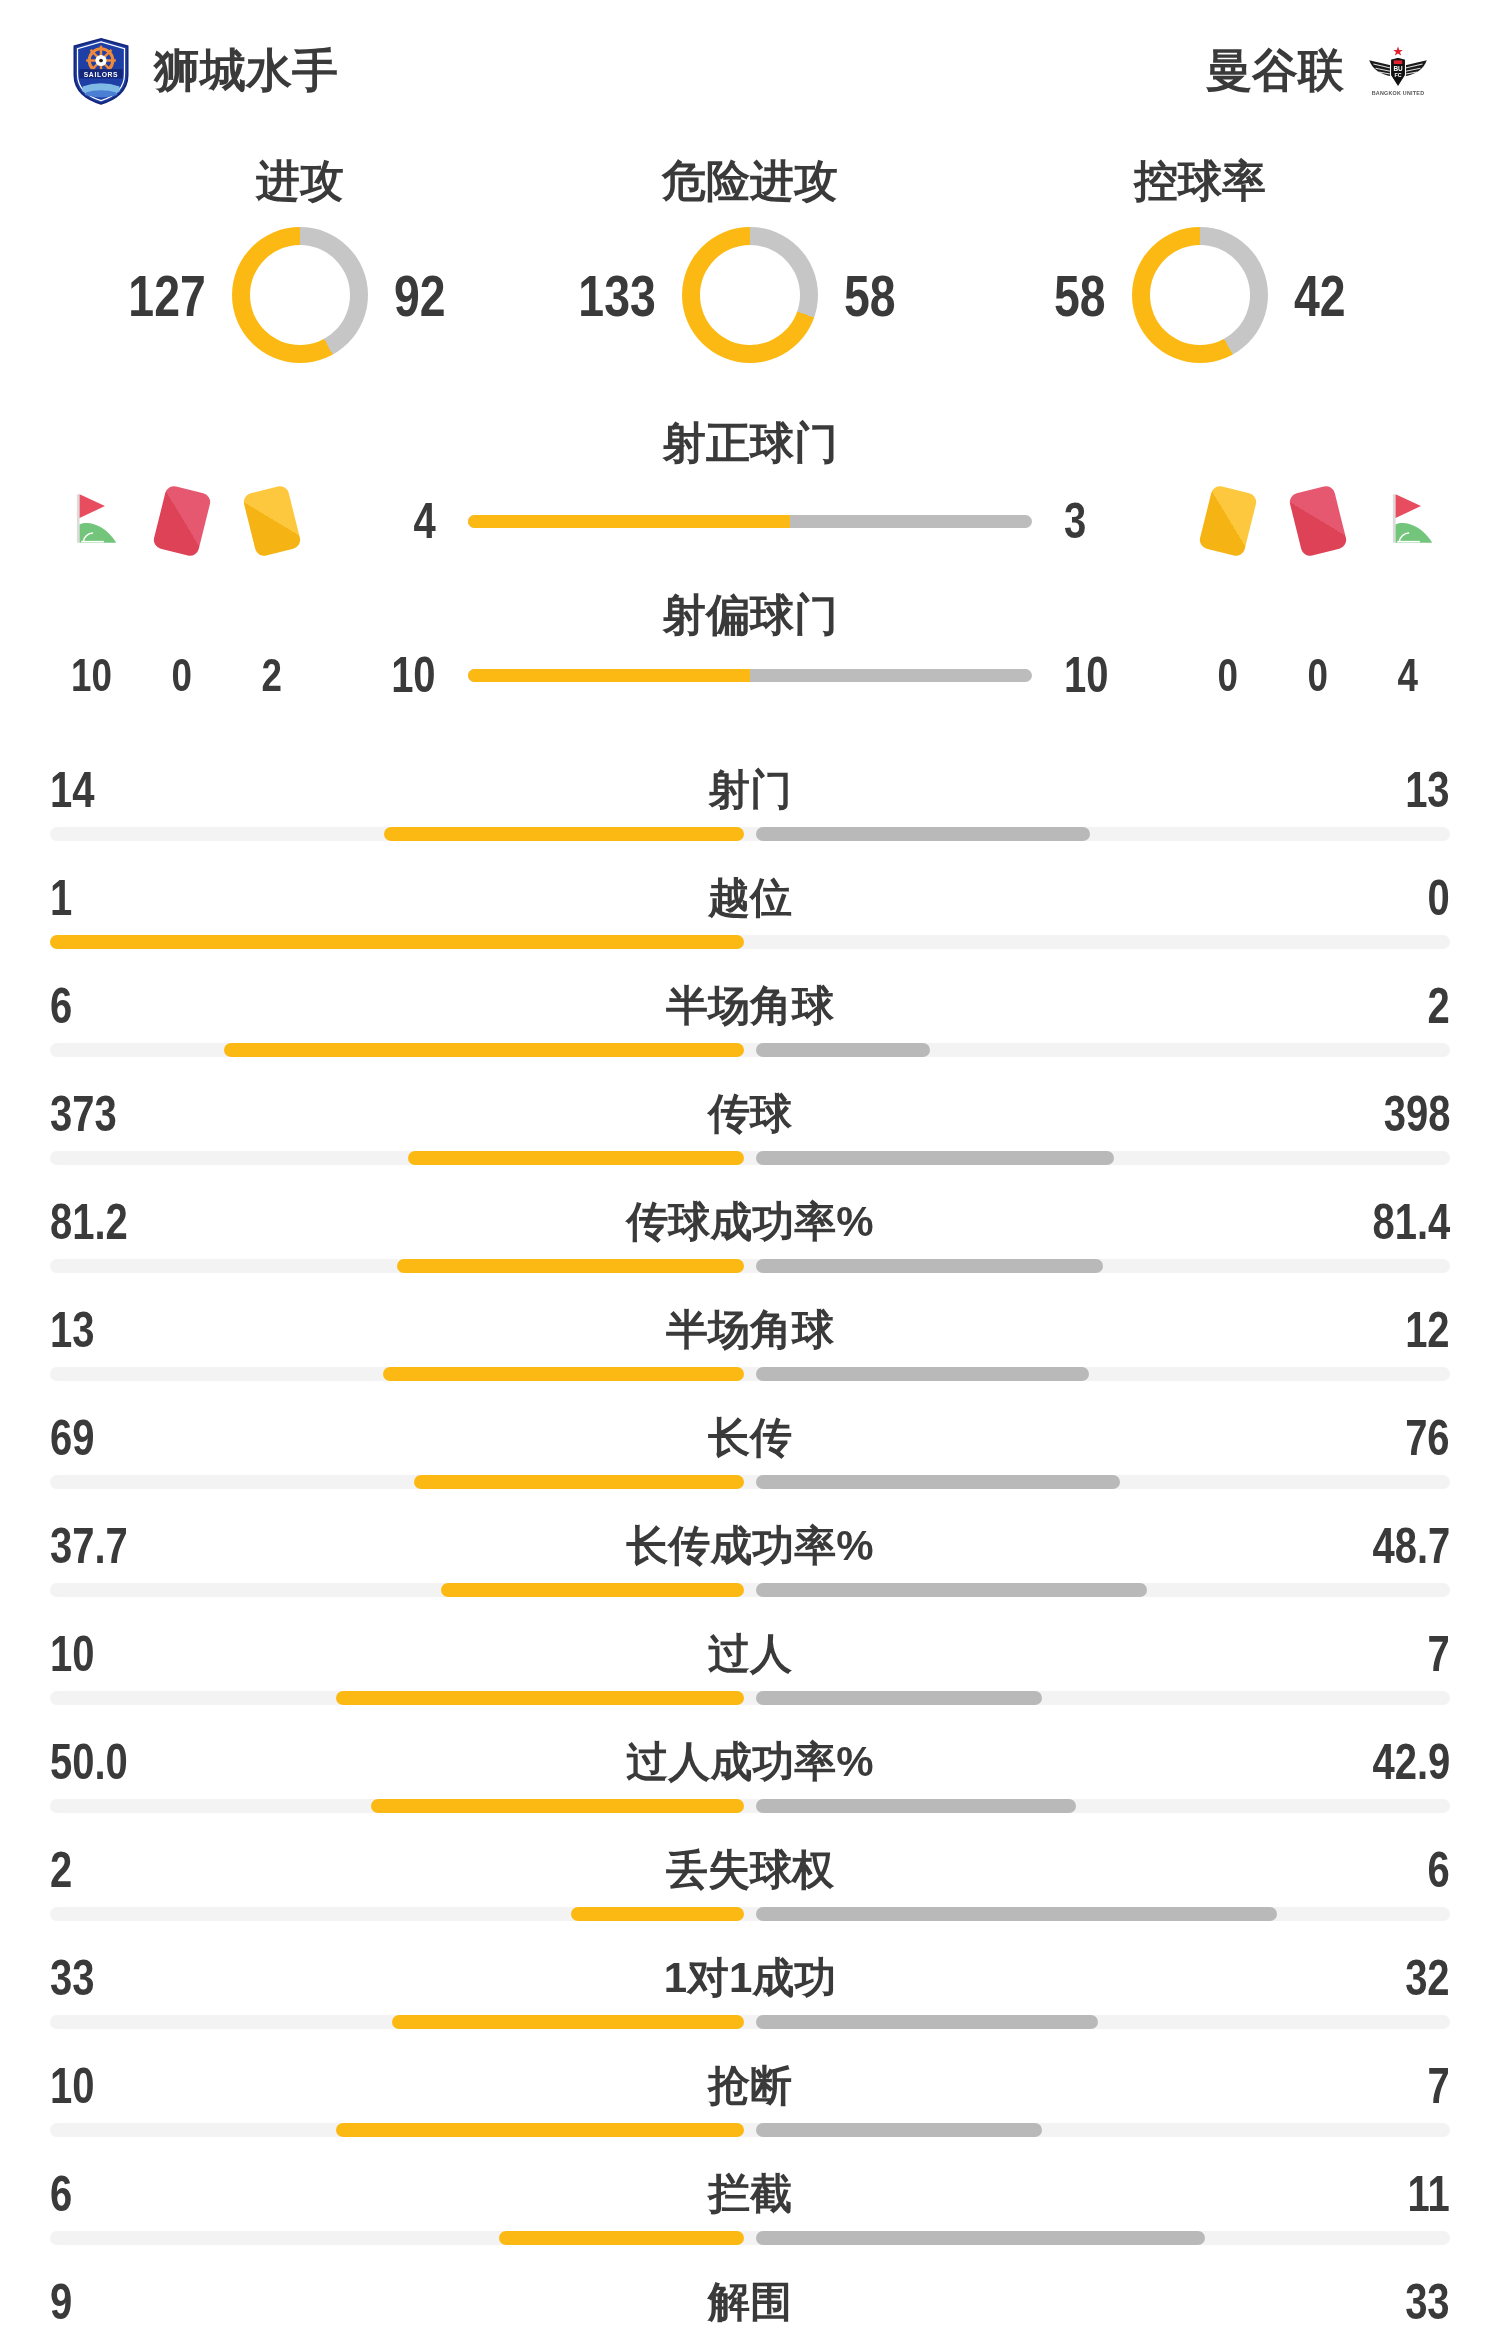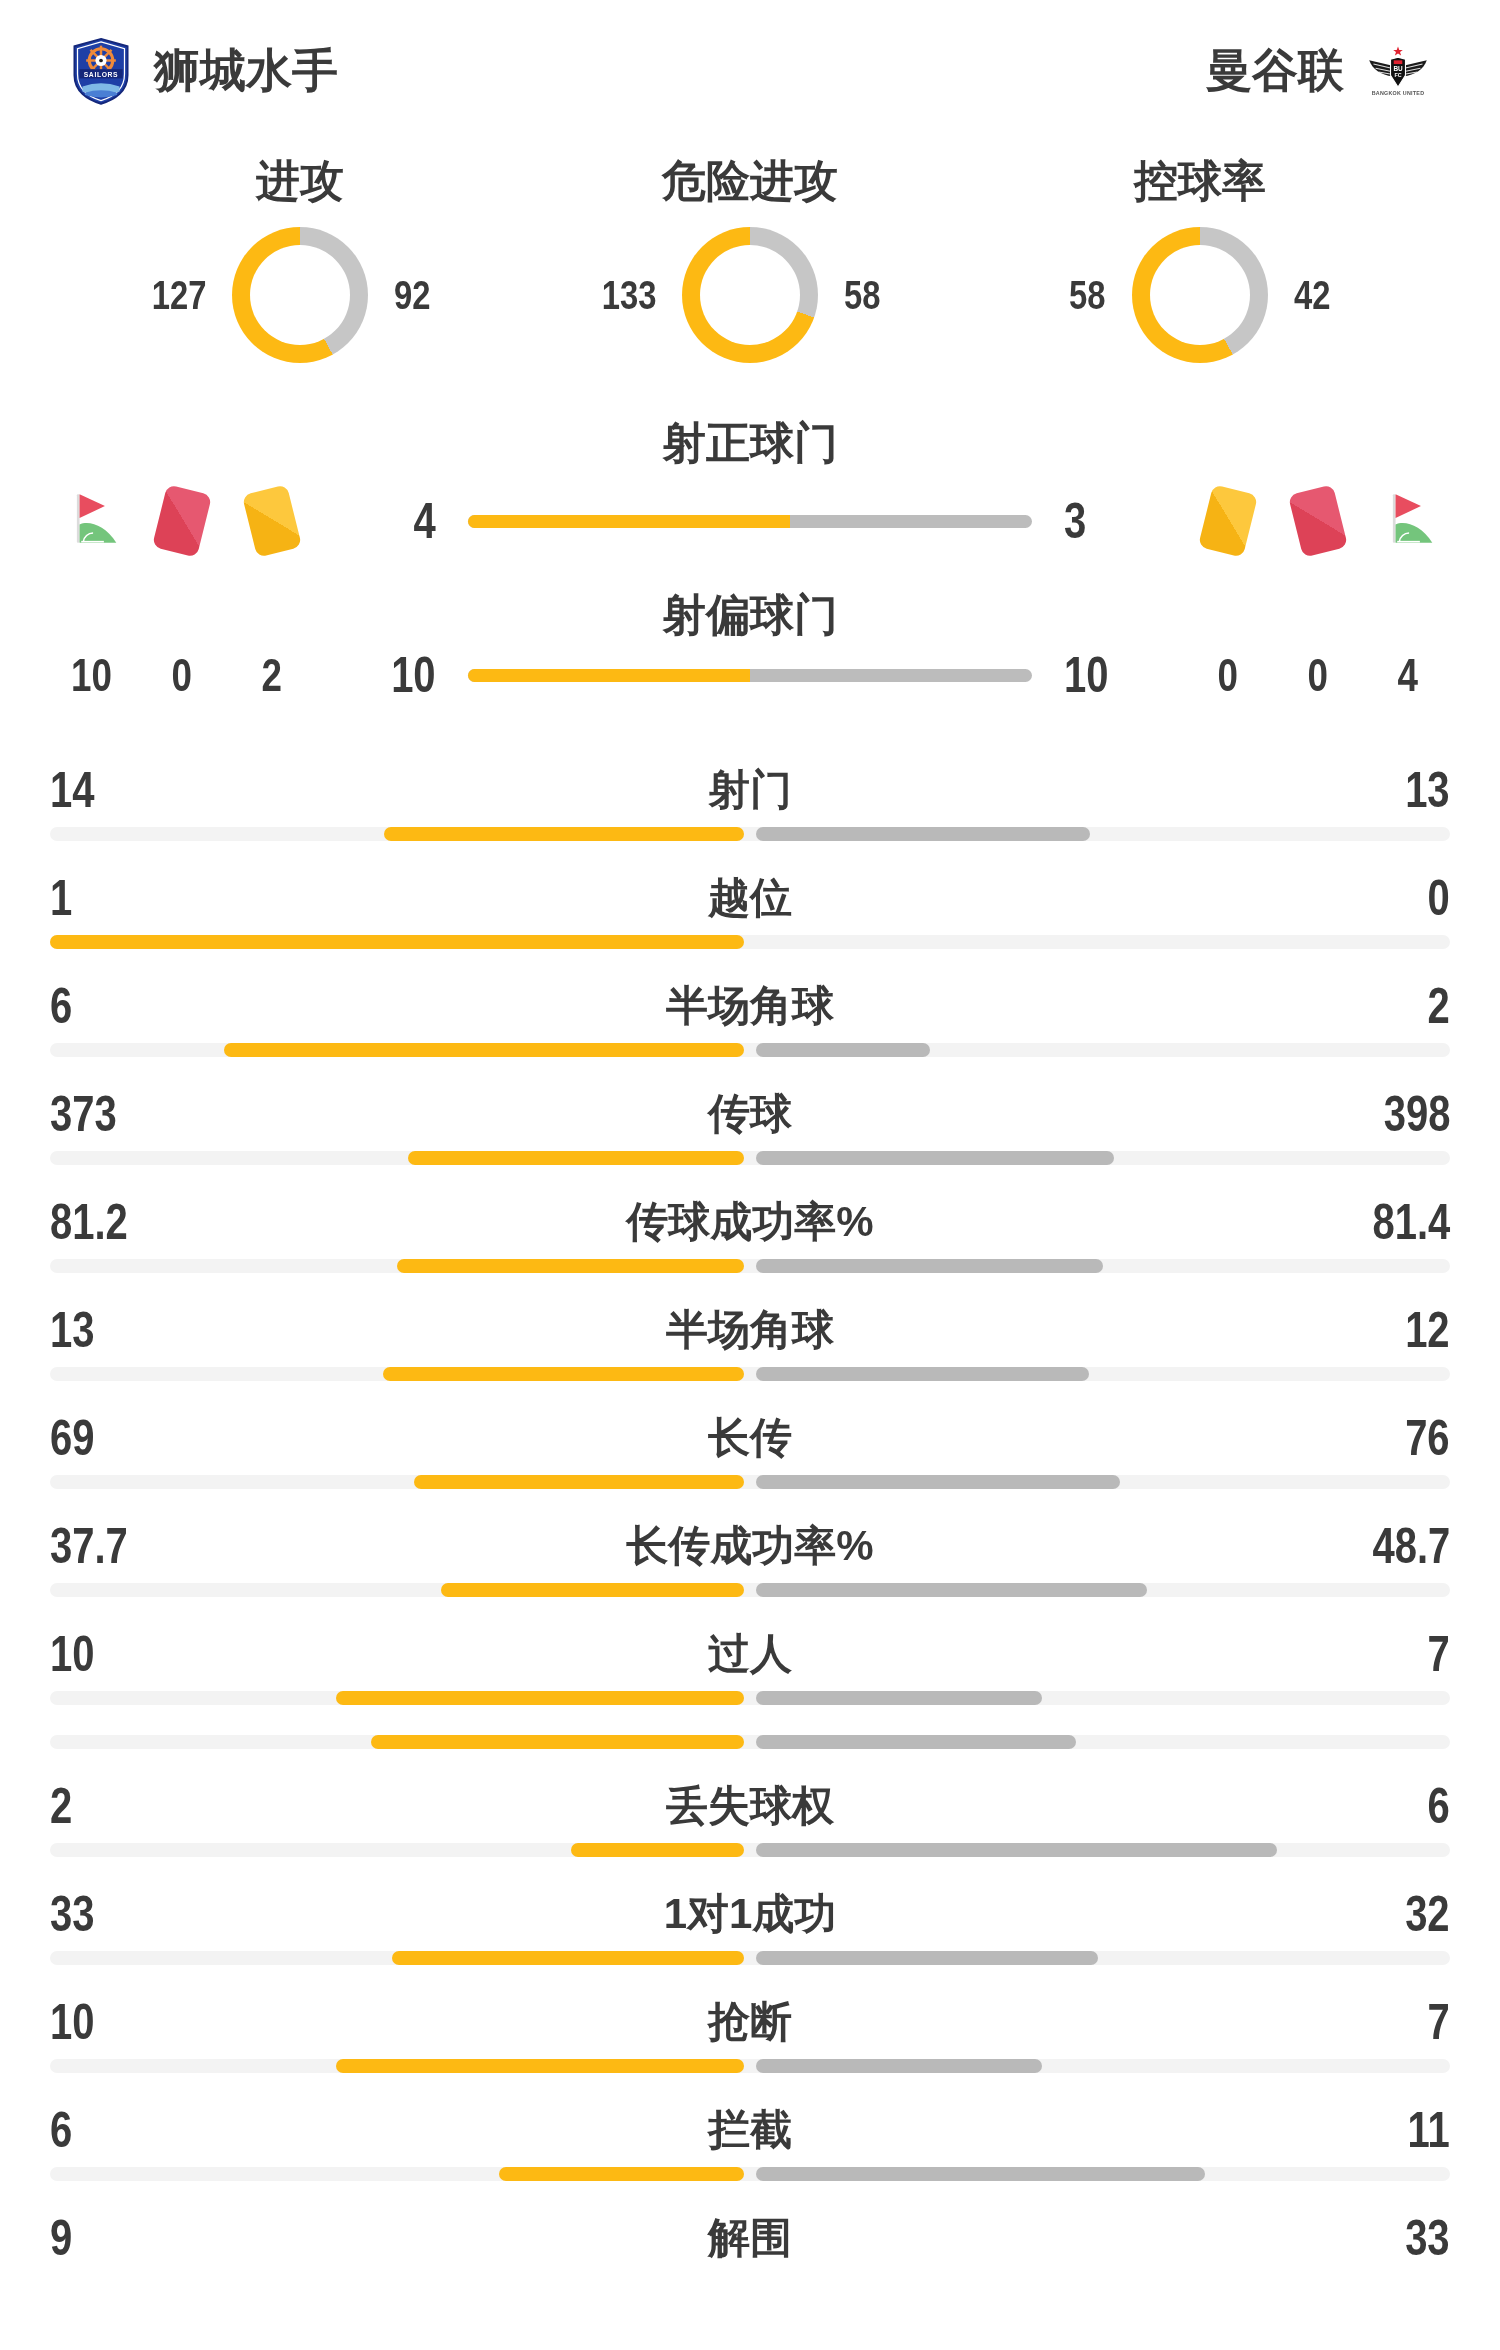--- a/index.html
+++ b/index.html
@@ -9,21 +9,21 @@
   
   .header{display:flex;justify-content:space-between;align-items:center;
           padding:30px 70px 0 70px;height:82px;}
   .team{display:flex;align-items:center;gap:22px;font-size:46px;font-weight:bold;}
   .team svg{display:block;}
   
   .donut-section{margin-top:40px;display:flex;justify-content:center;gap:22px;}
   .donut-group{width:428px;display:flex;flex-direction:column;align-items:center;}
   .donut-title{font-size:44px;font-weight:bold;margin-bottom:16px;}
   .donut-row{display:flex;align-items:center;gap:26px;}
-  .donut-num{width:120px;font-size:41px;font-weight:bold;}
+  .donut-num{width:120px;font-size:58px;font-weight:bold;}
   .donut-num.home{text-align:right;}
   .donut-num.home .cn{transform-origin:right center;}
   .donut-num.away{text-align:left;}
   .donut-num.away .cn{transform-origin:left center;}
   .ring{width:136px;height:136px;border-radius:50%;position:relative;}
   .ring::after{content:"";position:absolute;left:18px;top:18px;width:100px;height:100px;
                border-radius:50%;background:#fff;}
   
   .shots-section{margin-top:52px;}
   .shots-grid{display:grid;grid-template-columns:64px 64px 64px 112px 1fr 112px 64px 64px 64px;
@@ -312,20 +312,25 @@
       <span class="num away"><span class="cn">7</span></span>
     </div>
     <div class="bar">
       <div class="track"></div>
       <div class="half home" style="width: calc(29.41% - 3.5292px);"></div>
       <div class="half away" style="width: calc(20.59% - 2.4708px);"></div>
     </div>
   </div>
 
   <div class="stat-row">
+    <div class="stat-top">
+      <span class="num home"><span class="cn">50.0</span></span>
+      <span class="label">过人成功率%</span>
+      <span class="num away"><span class="cn">42.9</span></span>
+    </div>
     <div class="bar">
       <div class="track"></div>
       <div class="half home" style="width: calc(26.91% - 3.2292px);"></div>
       <div class="half away" style="width: calc(23.09% - 2.7708px);"></div>
     </div>
   </div>
 
   <div class="stat-row">
     <div class="stat-top">
       <span class="num home"><span class="cn">2</span></span>

